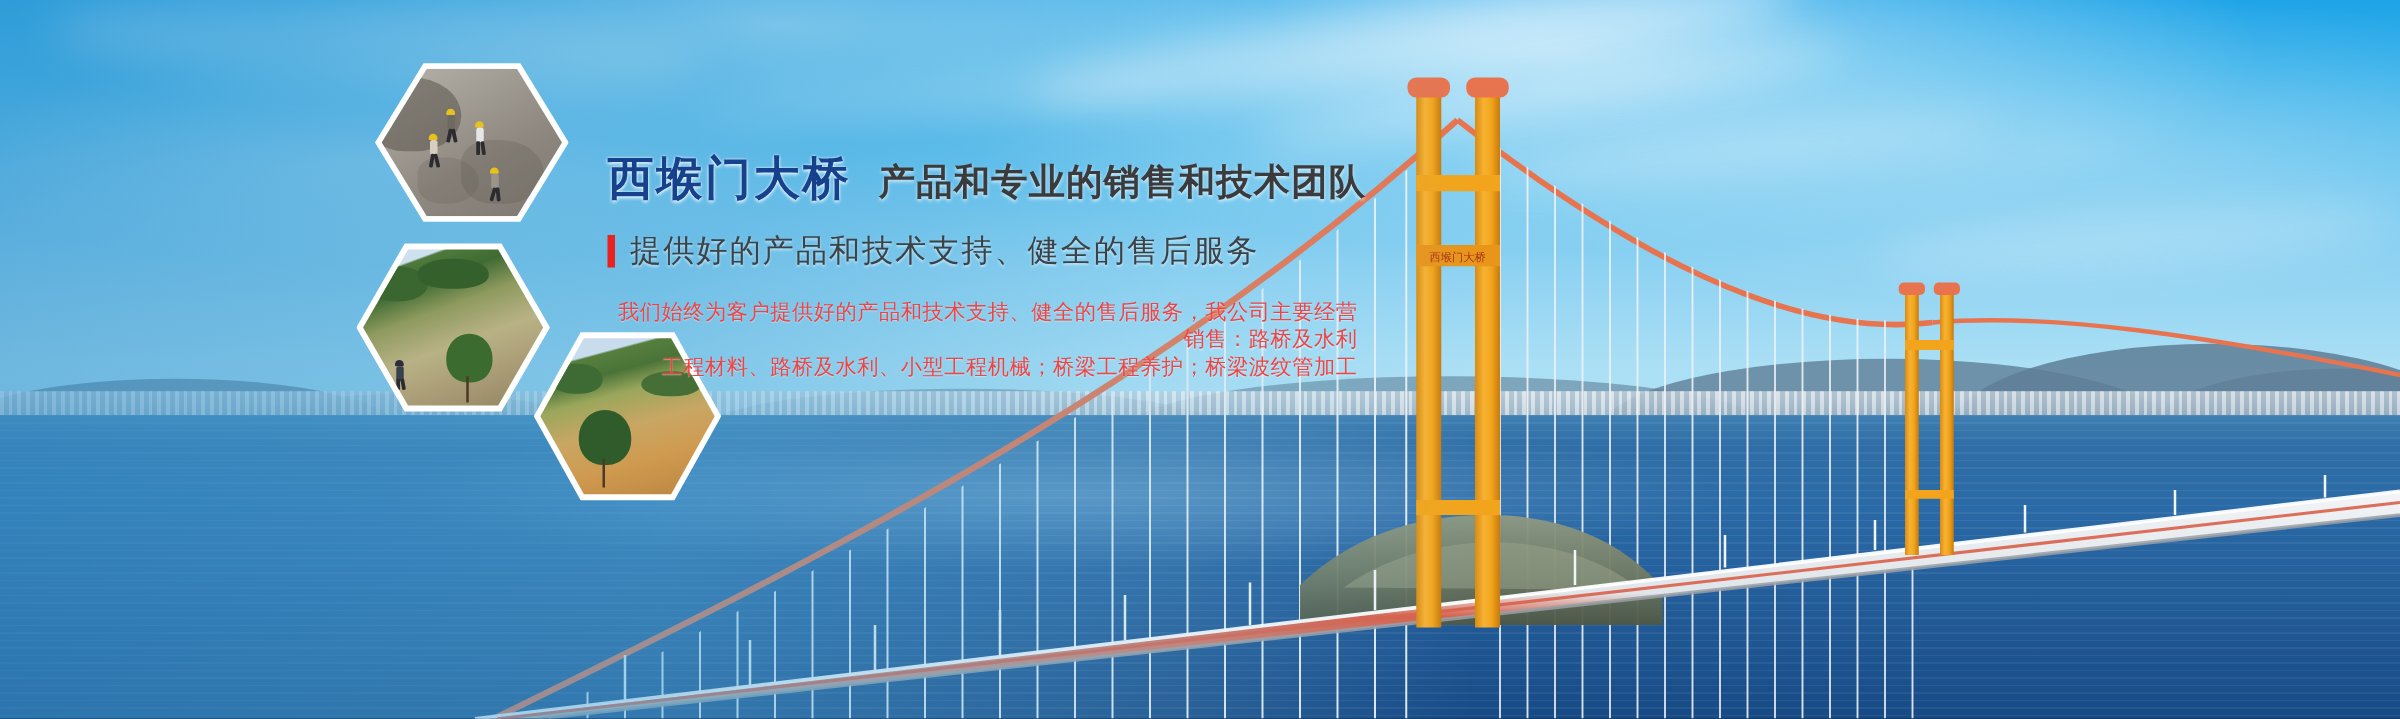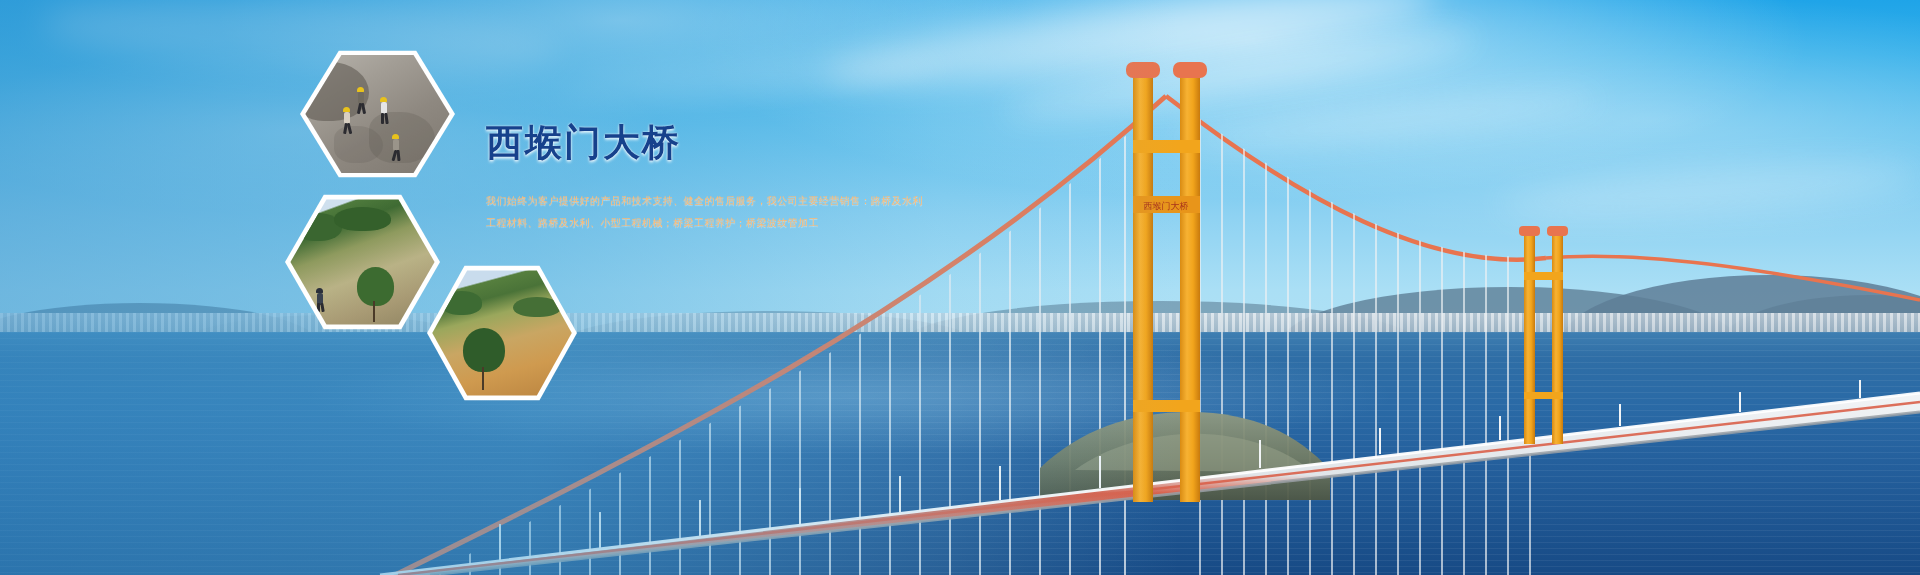--- a/index.html
+++ b/index.html
@@ -135,22 +135,23 @@
 
   .subline{ display:flex; align-items:center; margin-top:16px; }
   .redbar{ width:6px; height:26px; background:#e8231f; margin-right:12px; flex:none; }
   .subline-text{
     font-size:25px; color:#3c4348; letter-spacing:1.5px;
     text-shadow:0 1px 2px rgba(255,255,255,.55);
   }
 
   .para{ margin-top:22px; width:600px; }
   .para p{
-    font-size:10px; line-height:22px; color:#fdba74; letter-spacing:.4px;
+    font-size:17px; line-height:22px; color:#ef4444; letter-spacing:.4px;
     text-shadow:0 1px 1px rgba(255,255,255,.45);
+    text-align:right;
   }
 </style>
 </head>
 <body>
 
 <div id="banner">
 
   <div class="sky"></div>
   <div class="cloud-streak cs1"></div>
   <div class="cloud-streak cs2"></div>
@@ -370,22 +371,27 @@
           <div class="tree" style="left:58%; top:22%; width:34%; height:16%; background:#456f36;"></div>
         </div>
       </div>
     </div>
   </div>
 
   <div class="content">
 
     <div class="headline">
       <span class="h-main">西堠门大桥</span>
-    </div>
-
+      <span class="h-sub">产品和专业的销售和技术团队</span>
+    </div>
+
+    <div class="subline">
+      <span class="redbar"></span>
+      <span class="subline-text">提供好的产品和技术支持、健全的售后服务</span>
+    </div>
 
     <div class="para">
       <p>我们始终为客户提供好的产品和技术支持、健全的售后服务，我公司主要经营销售：路桥及水利</p>
       <p>工程材料、路桥及水利、小型工程机械；桥梁工程养护；桥梁波纹管加工</p>
     </div>
 
   </div>
 
 </div>
 

